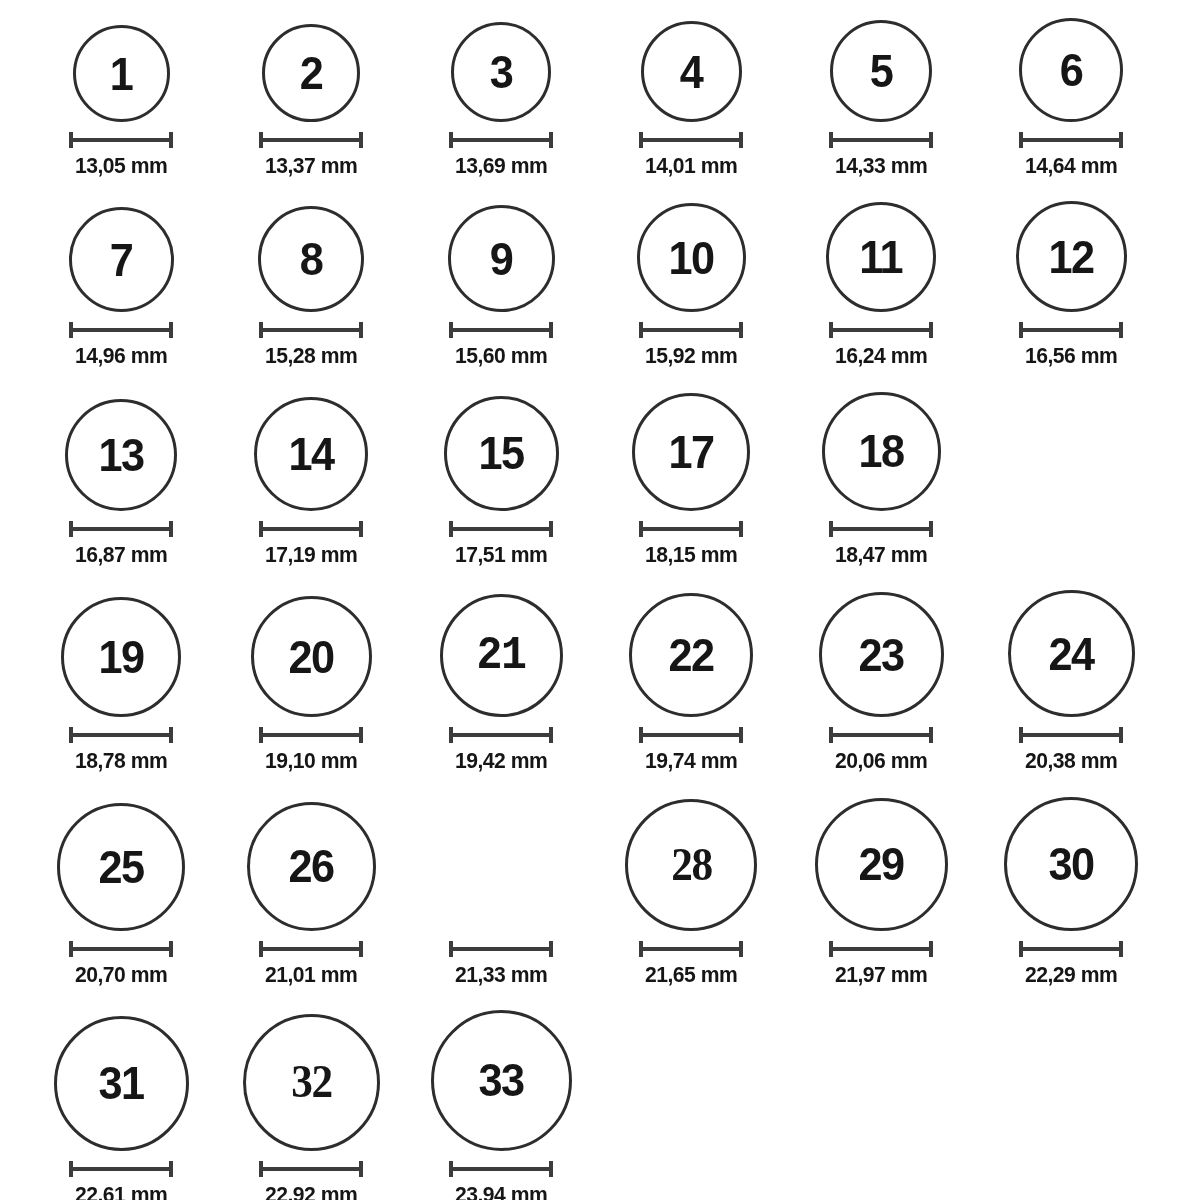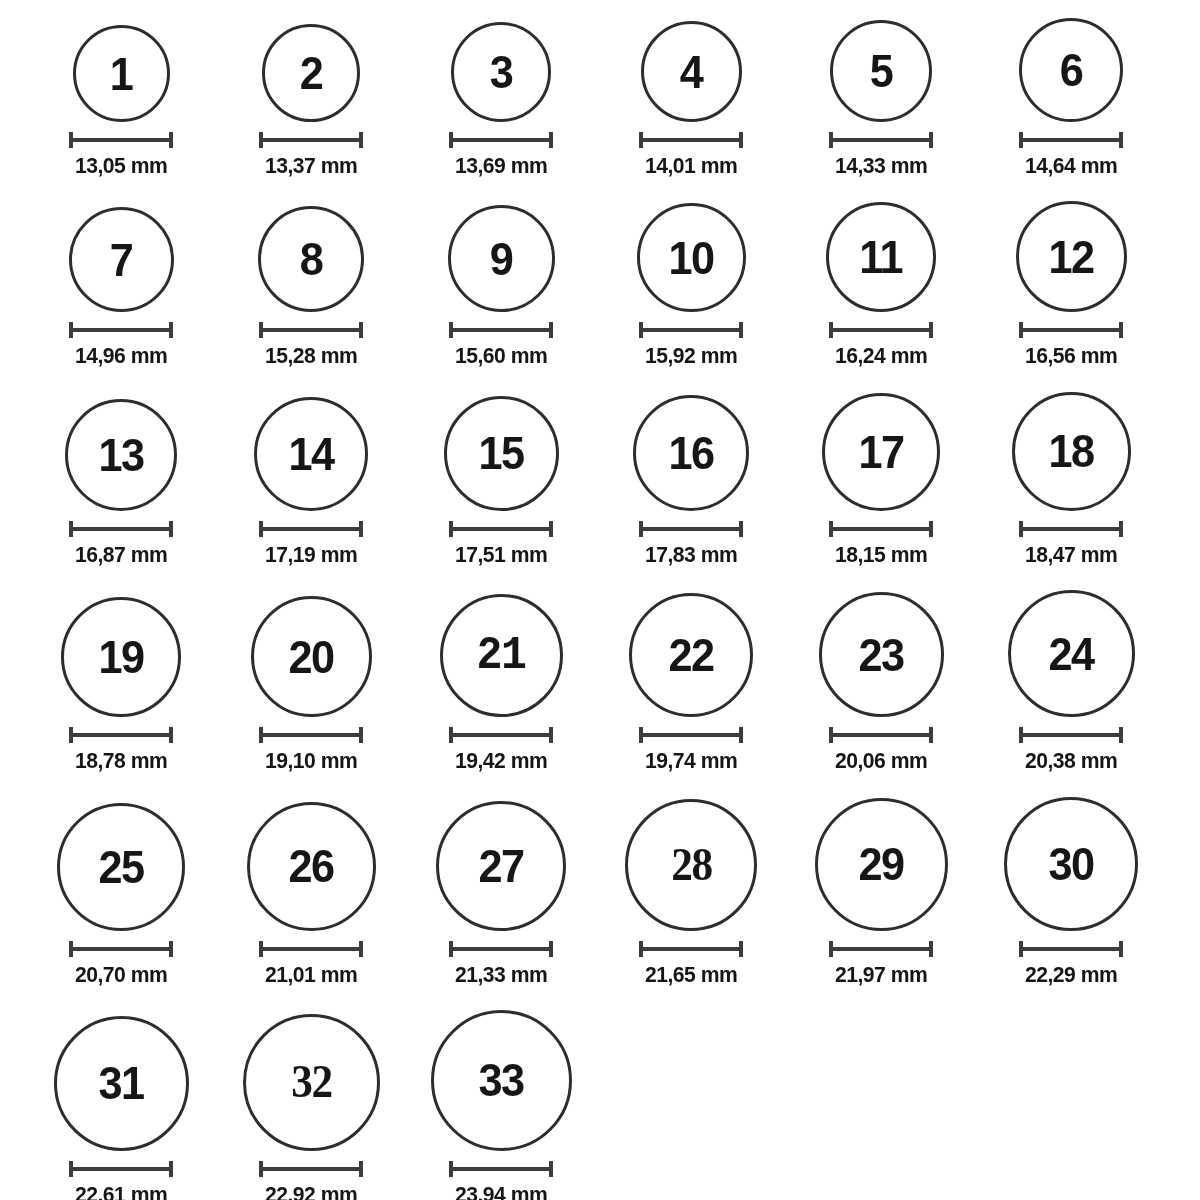--- a/index.html
+++ b/index.html
@@ -246,31 +246,20 @@
       <span class="num">15</span>
     </div>
     <div class="ruler">
       <span class="cap"></span>
       <span class="bar"></span>
       <span class="cap"></span>
     </div>
     <div class="label">17,51 mm</div>
   </div>
       <div class="cell">
-    <div class="circle" style="width: 116px; height: 116px;">
-      <span class="num">16</span>
-    </div>
-    <div class="ruler">
-      <span class="cap"></span>
-      <span class="bar"></span>
-      <span class="cap"></span>
-    </div>
-    <div class="label">17,83 mm</div>
-  </div>
-      <div class="cell">
     <div class="circle" style="width: 118px; height: 118px;">
       <span class="num">17</span>
     </div>
     <div class="ruler">
       <span class="cap"></span>
       <span class="bar"></span>
       <span class="cap"></span>
     </div>
     <div class="label">18,15 mm</div>
   </div>
@@ -371,23 +360,20 @@
       <span class="num">26</span>
     </div>
     <div class="ruler">
       <span class="cap"></span>
       <span class="bar"></span>
       <span class="cap"></span>
     </div>
     <div class="label">21,01 mm</div>
   </div>
       <div class="cell">
-    <div class="circle" style="width: 130px; height: 130px;">
-      <span class="num">27</span>
-    </div>
     <div class="ruler">
       <span class="cap"></span>
       <span class="bar"></span>
       <span class="cap"></span>
     </div>
     <div class="label">21,33 mm</div>
   </div>
       <div class="cell">
     <div class="circle" style="width: 132px; height: 132px; font-family: Liberation Serif, serif;">
       <span class="num">28</span>

